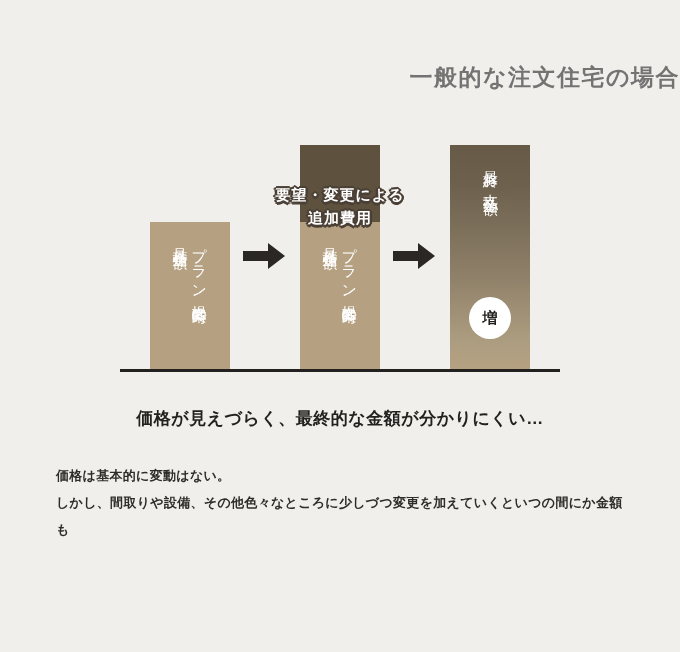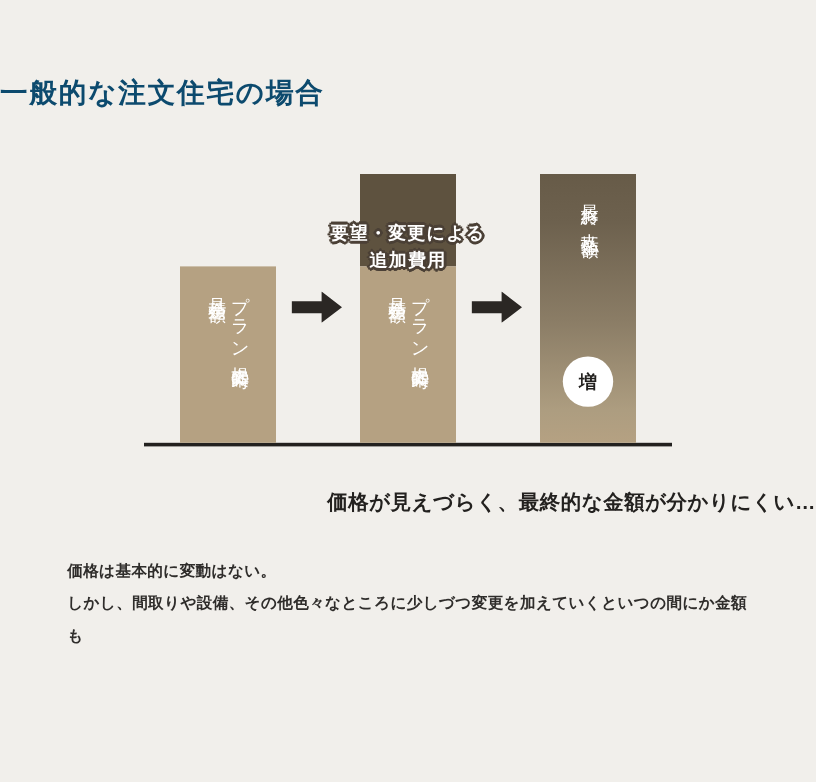--- a/index.html
+++ b/index.html
@@ -15,25 +15,25 @@
     overflow: hidden;
     position: relative;
   }
 
   
   .title {
     position: absolute;
     left: 0;
     top: 62px;
     width: 680px;
-    text-align: left;
+    text-align: right;
     font-size: 23px;
     font-weight: 700;
     letter-spacing: 1.5px;
-    color: #0c4a6e;
+    color: #737373;
   }
 
   
   .chart {
     position: absolute;
     left: 0;
     top: 0;
     width: 680px;
     height: 400px;
   }
@@ -172,21 +172,21 @@
   #arrow1 { left: 243px; }
   #arrow2 { left: 393px; }
   .arrow svg { display: block; }
 
   
   .caption {
     position: absolute;
     left: 0;
     top: 407px;
     width: 680px;
-    text-align: right;
+    text-align: center;
     font-size: 17px;
     font-weight: 700;
     letter-spacing: 0.5px;
     color: #23211f;
   }
 
   
   .body-text {
     position: absolute;
     left: 56px;

